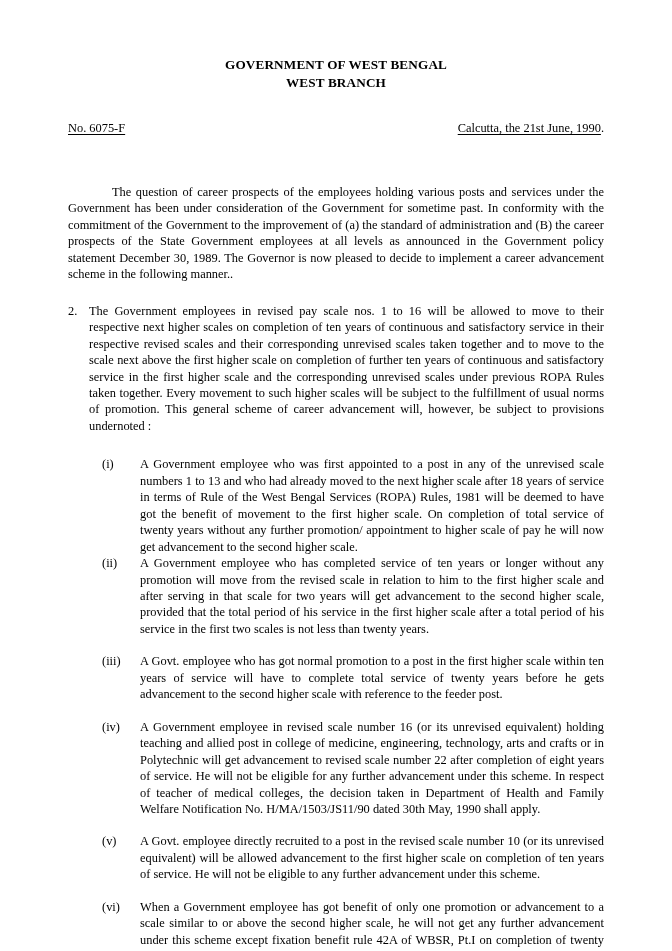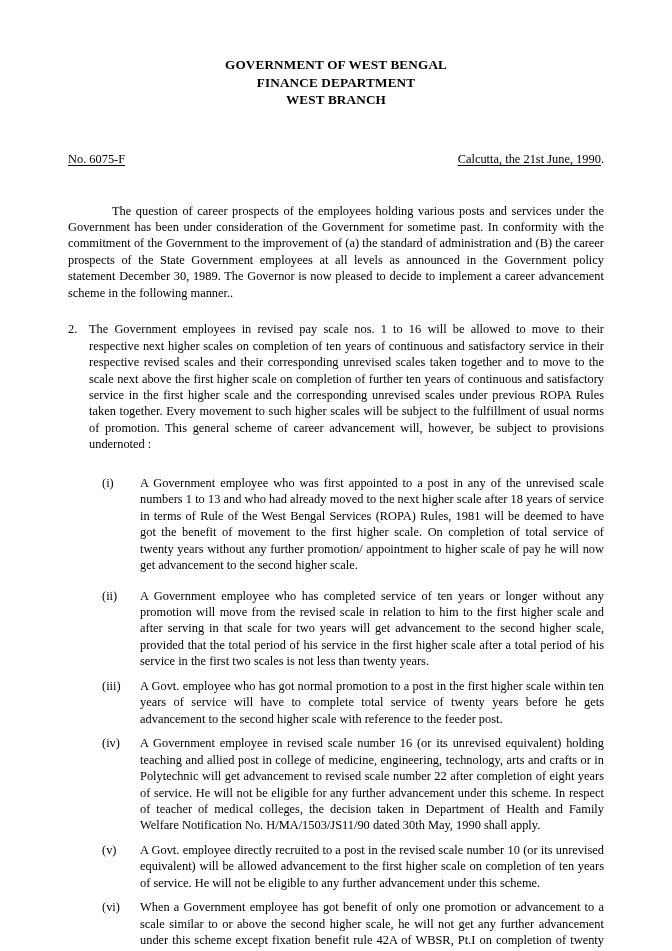--- a/index.html
+++ b/index.html
@@ -29,21 +29,21 @@
     line-height: 17.5px;
     letter-spacing: 0.15px;
   }
   .letterhead div {
     white-space: nowrap;
   }
   .ref-row {
     display: flex;
     justify-content: space-between;
     align-items: baseline;
-    margin-top: 42px;
+    margin-top: 29px;
     font-size: 12.4px;
     line-height: 16px;
   }
   .ref-no {
     text-decoration: underline;
     text-underline-offset: 2px;
   }
   .dateline {
     white-space: nowrap;
   }
@@ -51,21 +51,21 @@
     text-decoration: underline;
     text-underline-offset: 2px;
   }
   .body-text {
     font-size: 12.4px;
     line-height: 16.45px;
     text-align: justify;
     text-justify: inter-word;
   }
   .intro-para {
-    margin-top: 36px;
+    margin-top: 48px;
     text-indent: 44px;
   }
   .numbered-block {
     margin-top: 20px;
     position: relative;
     padding-left: 21px;
   }
   .numbered-block .num-marker {
     position: absolute;
     left: 0;
@@ -77,41 +77,40 @@
   }
   .roman-item {
     position: relative;
     padding-left: 72px;
     font-size: 12.4px;
     line-height: 16.45px;
     text-align: justify;
     text-justify: inter-word;
   }
   .roman-item + .roman-item {
-    margin-top: 14px;
+    margin-top: 0;
   }
   .roman-item.spaced {
-    margin-top: 8px;
+    margin-top: 16px;
   }
   .roman-item .marker {
     position: absolute;
     left: 34px;
     top: 0;
     text-align: left;
     white-space: nowrap;
   }
 </style>
 </head>
 <body>
 
 <div class="page">
 
   <div class="letterhead">
     <div>GOVERNMENT OF WEST BENGAL</div>
-    <div>FINANCE DEPARTMENT</div>
     <div>WEST BRANCH</div>
   </div>
 
   <div class="ref-row">
     <span class="ref-no">No. 6075-F</span>
     <span class="dateline"><span class="u">Calcutta, the 21st June, 1990</span><span>.</span></span>
   </div>
 
   <div class="body-text intro-para">The question of career prospects of the employees holding various posts and services under the Government has been under consideration of the Government for sometime past. In conformity with the commitment of the Government to the improvement of (a) the standard of administration and (B) the career prospects of the State Government employees at all levels as announced in the Government policy statement December 30, 1989. The Governor is now pleased to decide to implement a career advancement scheme in the following manner..</div>
 

